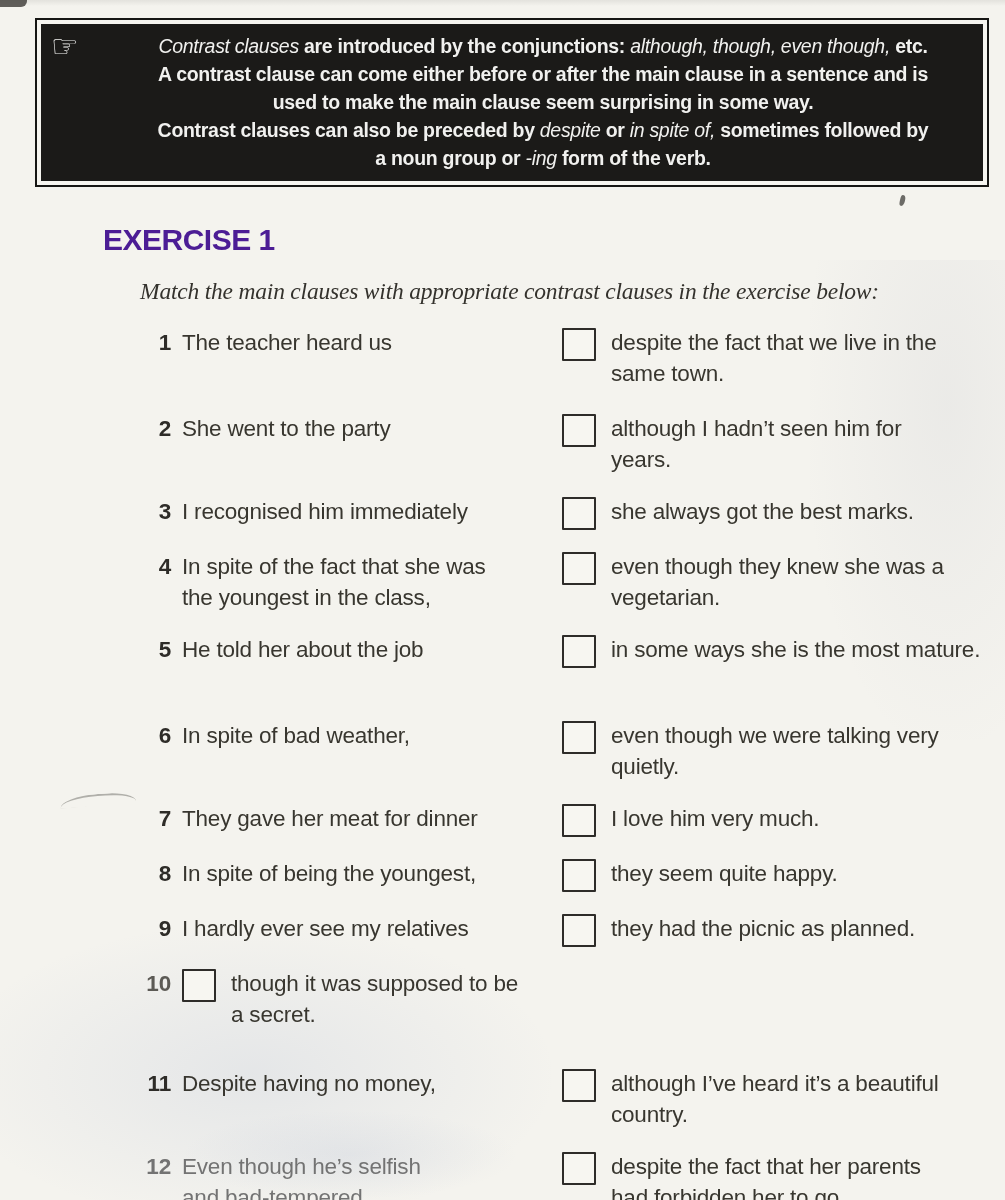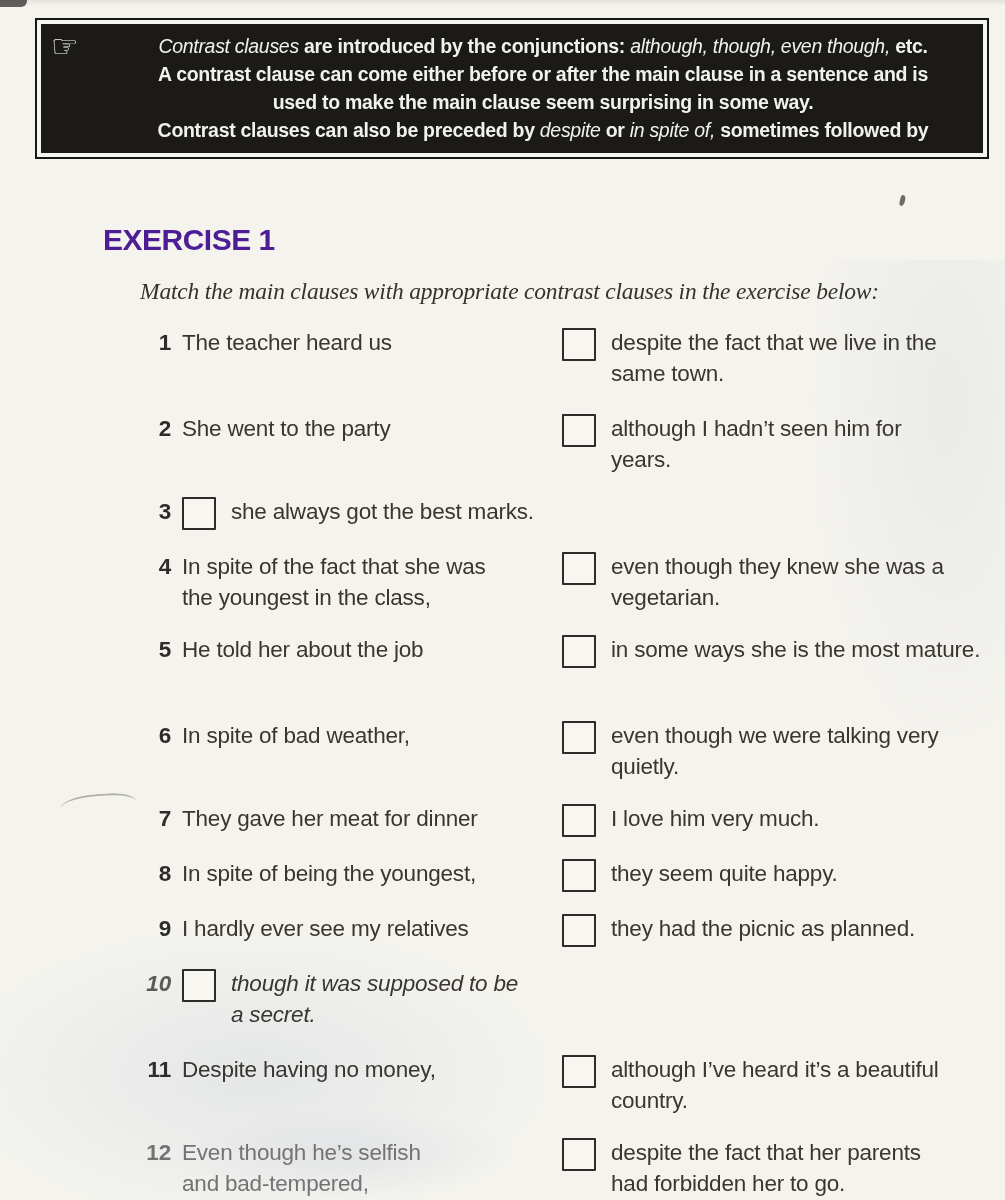--- a/index.html
+++ b/index.html
@@ -54,21 +54,21 @@
     position:absolute; left:140px; top:278px; margin:0;
     font-family:"Liberation Serif", serif; font-style:italic;
     font-size:23.5px; letter-spacing:-0.2px; color:#34322d;
   }
 
   .matching-list { position:absolute; left:110px; top:327px; width:886px; }
   .row { display:flex; align-items:flex-start; margin-bottom:21px;
          font-size:22.5px; line-height:31px; letter-spacing:-0.2px; color:var(--ink,#38362f); }
   .row:nth-child(1)  { margin-bottom:24px; }
   .row:nth-child(5)  { margin-bottom:52px; }
-  .row:nth-child(10) { margin-bottom:24px;font-style:italic; }
+  .row:nth-child(10) { margin-bottom:38px; }
   .row .num  { width:72px; flex:none; box-sizing:border-box; padding-right:11px;
                text-align:right; font-weight:700; color:#2e2c28; }
   .row .left { width:380px; flex:none; white-space:pre-line; }
   .row .box  { width:30px; height:29px; flex:none; margin-top:1px;
                border:2.5px solid #2e2c29; border-radius:1px;
                background:#f7f6f1; cursor:pointer; }
   .row .right{ width:386px; flex:none; margin-left:15px; white-space:pre-line; }
 
   
   .row:nth-child(10) .num, .row:nth-child(10) .left { color:#5c5a55; }
@@ -91,20 +91,21 @@
     <div class="info-box">
       <div class="icon-col">
         <span class="hand-icon">☞</span>
       </div>
       <div class="info-text">
 
       <div class="info-line"><span class="i">Contrast clauses </span><span class="b">are introduced by the conjunctions: </span><span class="i">although, though, even though,</span><span class="b"> etc.</span></div>
           <div class="info-line"><span class="b">A contrast clause can come either before or after the main clause in a sentence and is</span></div>
           <div class="info-line"><span class="b">used to make the main clause seem surprising in some way.</span></div>
           <div class="info-line"><span class="b">Contrast clauses can also be preceded by </span><span class="i">despite</span><span class="b"> or </span><span class="i">in spite of,</span><span class="b"> sometimes followed by</span></div>
+          <div class="info-line"><span class="b">a noun group or </span><span class="i">-ing</span><span class="b"> form of the verb.</span></div>
         </div>
     </div>
   </div>
 
   <h2 class="exercise-title">EXERCISE 1</h2>
   <p class="instruction">Match the main clauses with appropriate contrast clauses in the exercise below:</p>
 
   <div class="matching-list">
 
   <div class="row">
@@ -116,20 +117,21 @@
       </div>
       <div class="row">
         <div class="num">2</div>
         <div class="left">She went to the party</div>
         <div class="box"></div>
         <div class="right">although I hadn’t seen him for
 years.</div>
       </div>
       <div class="row">
         <div class="num">3</div>
+        <div class="left">I recognised him immediately</div>
         <div class="box"></div>
         <div class="right">she always got the best marks.</div>
       </div>
       <div class="row">
         <div class="num">4</div>
         <div class="left">In spite of the fact that she was
 the youngest in the class,</div>
         <div class="box"></div>
         <div class="right">even though they knew she was a
 vegetarian.</div>

